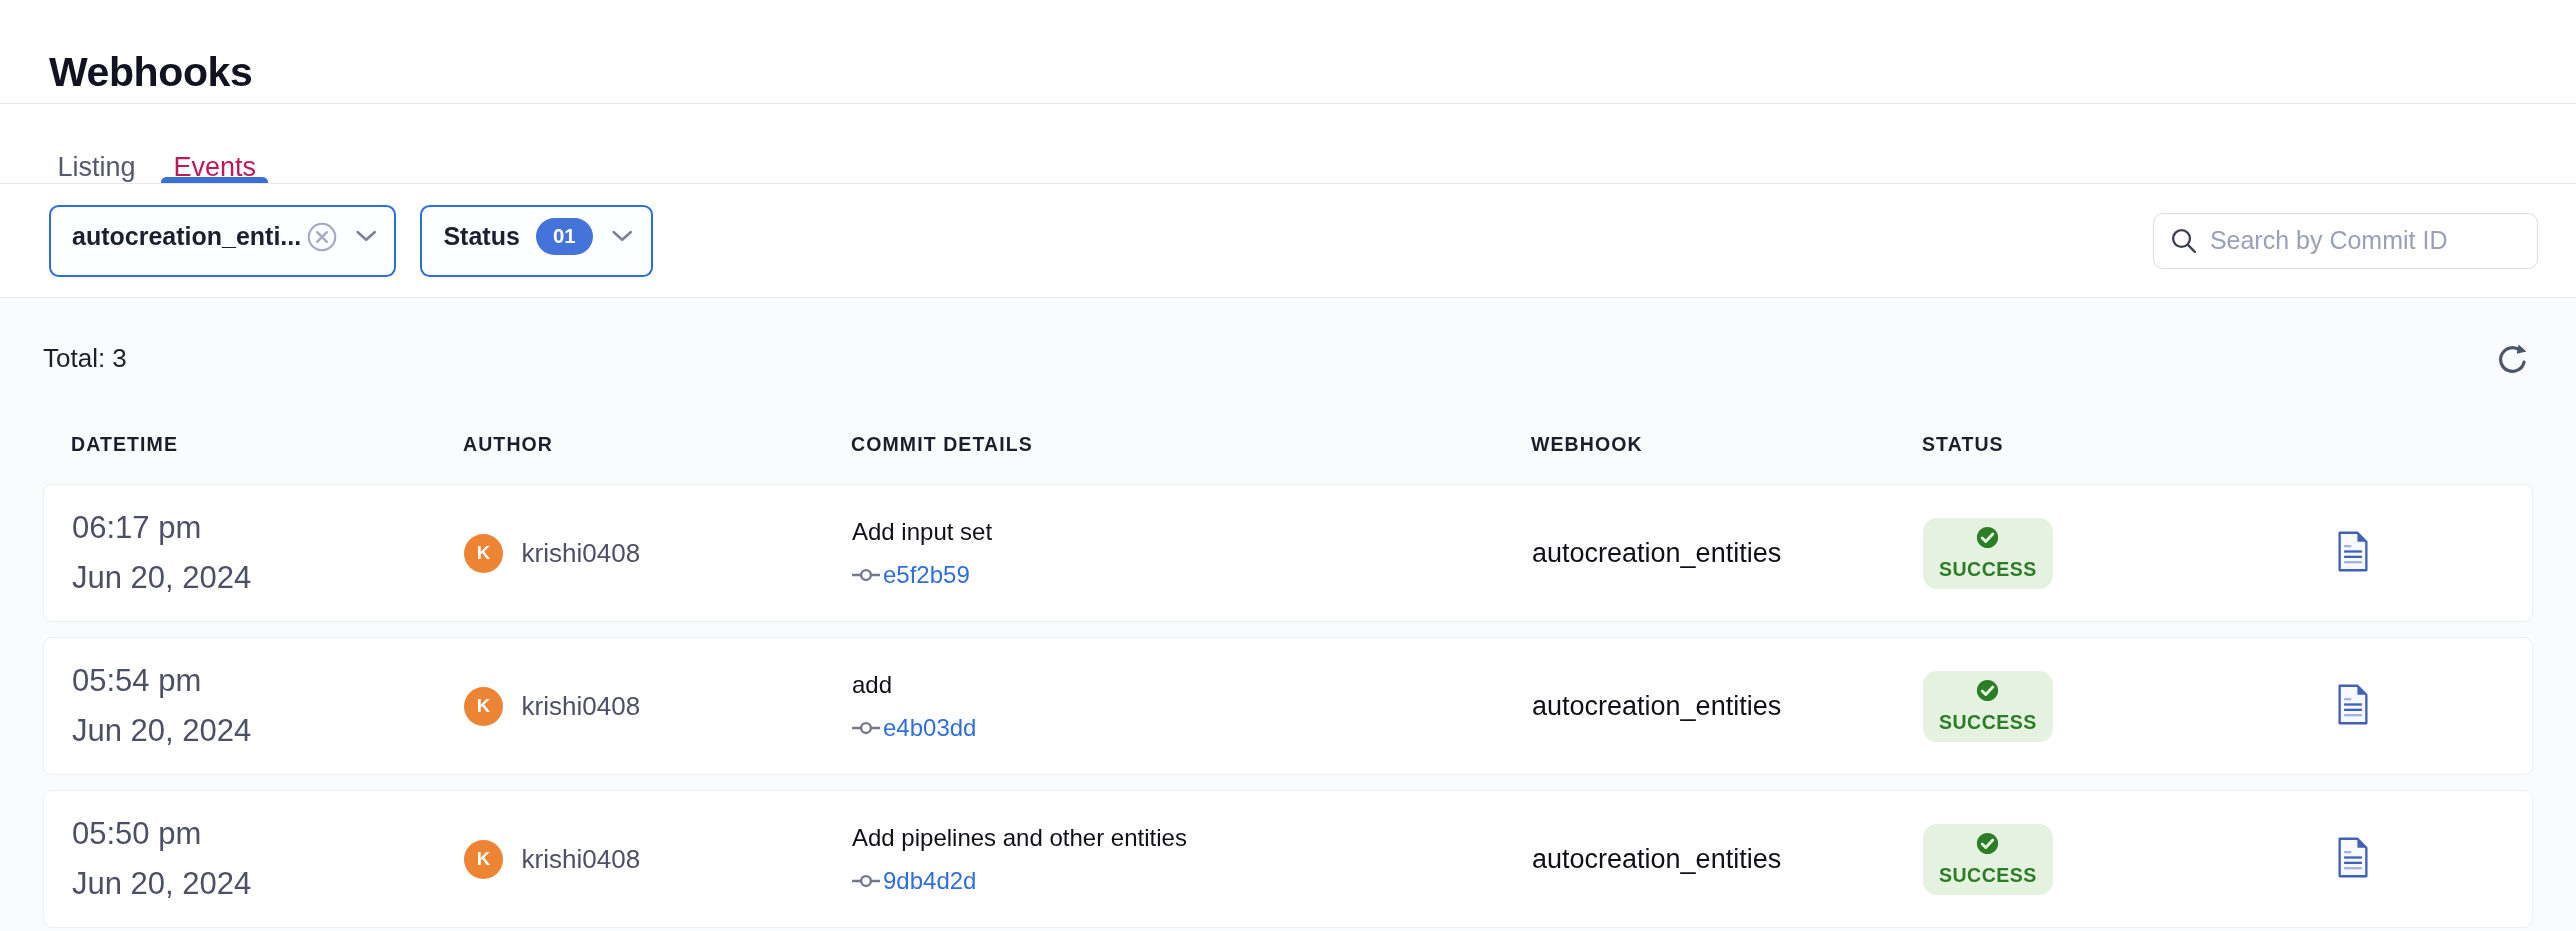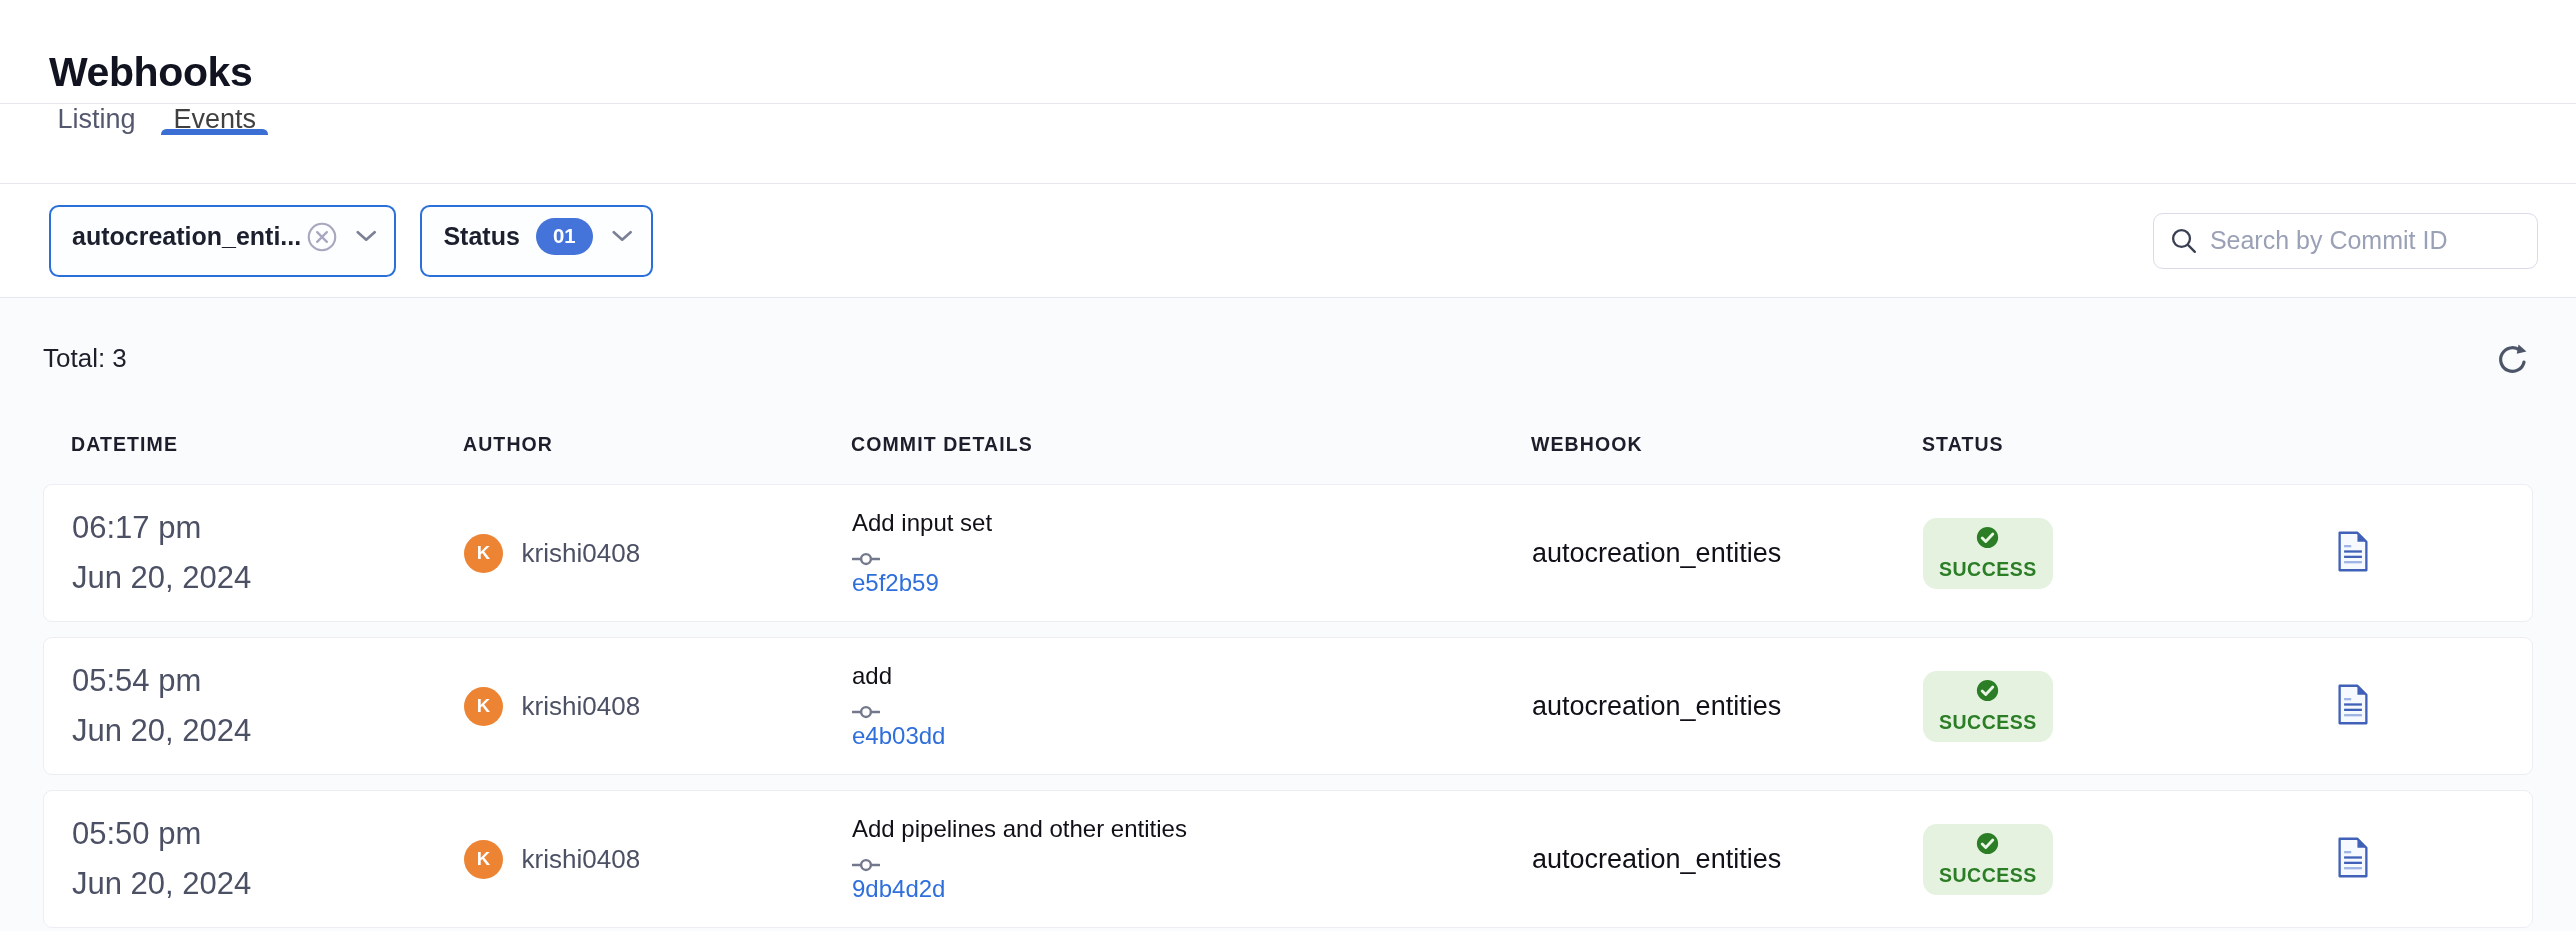--- a/index.html
+++ b/index.html
@@ -16,35 +16,35 @@
     padding-left: 49px;
     border-bottom: 1.8px solid #e7e8ef;
     background: #ffffff;
     margin-top: 42px;
   }
   .page-title { font-size: 41px; font-weight: 700; color: #111420; letter-spacing: -0.4px; }
 
   
   .tab-bar {
     height: 80px;
-    display: flex; align-items: flex-start;
+    display: flex; align-items: flex-end;
     padding-left: 45px;
     border-bottom: 1.8px solid #e7e8ef;
     background: #ffffff;
   }
   .tab {
     position: relative;
     display: flex; align-items: center;
     padding: 0 12.4px;
     margin-right: 13.3px;
     font-size: 27px;
     color: #54586e;
     cursor: pointer;
   }
-  .tab.active { color: #404040; font-weight: 400; }
+  .tab.active { color: #be185d; font-weight: 400; }
   .tab.active::after {
     content: "";
     position: absolute; left: 0; right: 0; bottom: 0;
     height: 6.2px; background: #3b6fd3;
     border-radius: 5.3px 5.3px 0 0;
   }
 
   
   .filter-bar {
     position: relative;
@@ -132,21 +132,21 @@
   .cell-author { display: flex; align-items: center; gap: 18.6px; }
   .avatar {
     width: 39px; height: 39px; border-radius: 50%;
     background: #ec8434; color: #ffffff;
     display: inline-flex; align-items: center; justify-content: center;
     font-size: 18.6px; font-weight: 700;
   }
   .author-name { font-size: 26px; color: #4c5064; }
   .cell-commit { display: flex; flex-direction: column; gap: 15px; }
   .commit-msg { font-size: 24px; color: #101018; }
-  .commit-line { display: flex; gap: 3px; flex-direction: column; }
+  .commit-line { display: flex; align-items: center; gap: 3px; }
   .commit-link { font-size: 24px; color: #2f6fdb; text-decoration: none; cursor: pointer; }
   .webhook-name { font-size: 27px; color: #101018; }
   .status-badge {
     display: inline-flex; align-items: center; gap: 9px;
     background: #e4f2df;
     border-radius: 14px;
     padding: 8px 16px;
     flex-direction: column;
   }
   .status-txt { font-size: 19.5px; font-weight: 700; color: #2b7d26; letter-spacing: 0.5px; }

